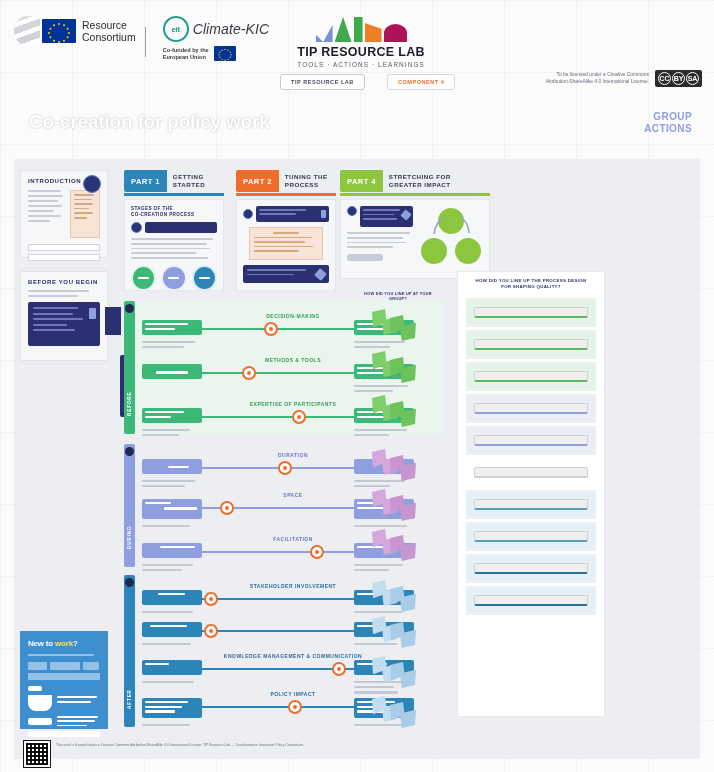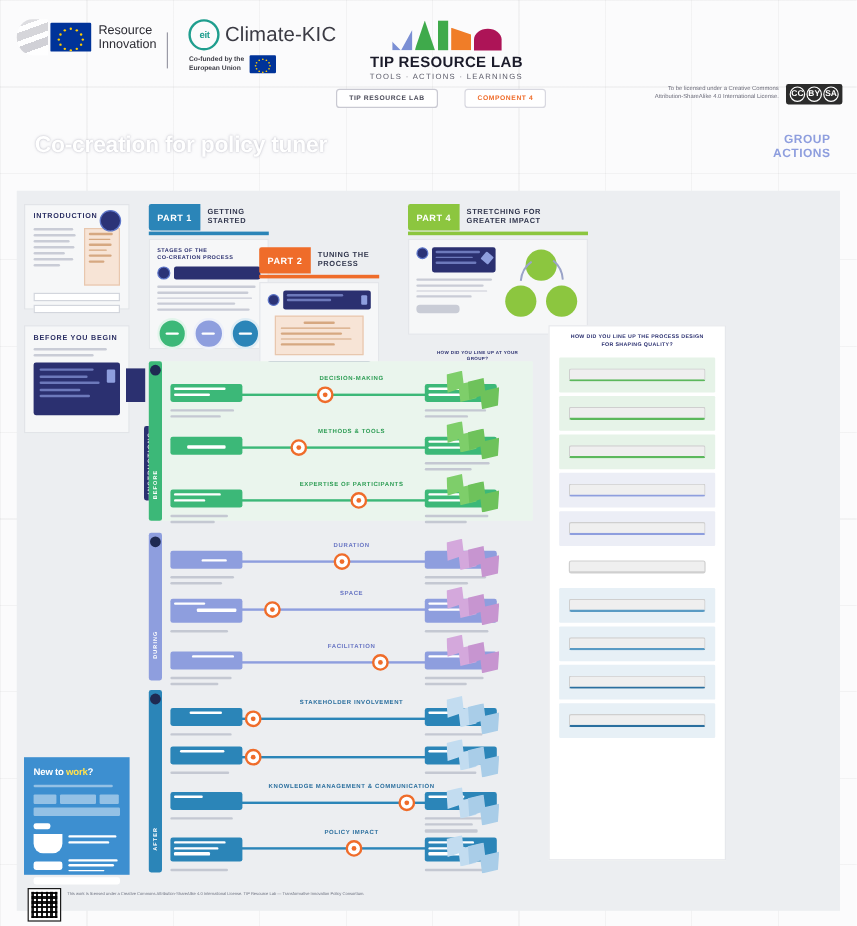--- a/index.html
+++ b/index.html
@@ -44,21 +44,21 @@
   .eu-bar { width: 1px; height: 30px; background: #9a9aa6; margin: 0 9px; align-self: center; }
 
   
   .kic { margin-left: 8px; }
   .kic-top { display: flex; align-items: center; gap: 4px; }
   .kic-ring {
     width: 26px; height: 26px; border: 2.2px solid #1f9e8e; border-radius: 50%;
     display: flex; align-items: center; justify-content: center;
     font-size: 8px; font-weight: bold; color: #1f9e8e; letter-spacing: -0.3px;
   }
-  .kic-name { font-size: 17px; color: #3b3b44; letter-spacing: .1px; }
+  .kic-name { font-size: 14px; color: #3b3b44; letter-spacing: .1px; font-style: italic; }
   .kic-sub { display: flex; align-items: center; gap: 5px; margin-top: 4px; }
   .kic-sub-text { font-size: 5.6px; line-height: 7px; color: #3b3b44; font-weight: bold; }
   .kic-flag { width: 22px; height: 15px; background: #003399; border-radius: 1px; position: relative; }
 
   
   .tip { margin-left: 28px; text-align: center; }
   .tip-shapes { display: flex; align-items: flex-end; gap: 2px; height: 26px; justify-content: center; }
   .sh { width: 17px; }
   .sh1 { height: 17px; background: #7b8fd4; clip-path: polygon(0 55%, 45% 100%, 100% 0, 100% 100%, 0 100%); }
   .sh2 { height: 25px; background: #3faa4b; clip-path: polygon(50% 0, 100% 100%, 0 100%); }
@@ -258,21 +258,21 @@
                 <circle cx="12" cy="21.7" r="1"></circle>
               <circle cx="8.4" cy="18.2" r="1"></circle>
                 <circle cx="7" cy="14" r="1"></circle>
               <circle cx="8.4" cy="9.8" r="1"></circle>
                 <circle cx="12" cy="6.3" r="1"></circle>
             </g>
           </svg>
         </div>
         <div class="eu-text">
           <div>Resource</div>
-          <div>Innovation</div>
+          <div>Consortium</div>
         </div>
       </div>
       <div class="eu-bar"></div>
 
       <div class="kic">
         <div class="kic-top">
           <div class="kic-ring">eit</div>
           <div class="kic-name">Climate-KIC</div>
         </div>
         <div class="kic-sub">
@@ -323,21 +323,21 @@
       <div class="license-text">To be licensed under a Creative Commons Attribution-ShareAlike 4.0 International License.</div>
       <div class="cc-badge">
         <div class="cc-circ">CC</div>
         <div class="cc-circ">BY</div>
         <div class="cc-circ">SA</div>
       </div>
     </div>
   </div>
 
   <div class="title-bar">
-    <div class="main-title">Co-creation for policy tuner</div>
+    <div class="main-title">Co-creation for policy work</div>
     <div class="group-version">
       <div>GROUP</div>
       <div>ACTIONS</div>
     </div>
   </div>
 
   <div class="canvas">
 
     <div class="lcard intro-card">
       <div class="lcard-title">INTRODUCTION</div>
@@ -420,21 +420,21 @@
           <div class="circ circ-p">
               <span></span>
             </div>
           <div class="circ circ-b">
               <span></span>
             </div>
         </div>
       </div>
     </div>
 
-    <div class="part p2" style="left:202px;top:11px;width:100px;margin-top:36px;">
+    <div class="part p2" style="left:222px;top:11px;width:100px;">
       <div class="part-head">
         <div class="part-tag">PART 2</div>
         <div class="part-label">
           <div>
             <div>TUNING THE</div>
             <div>PROCESS</div>
           </div>
         </div>
       </div>
       <div class="part-rule"></div>

